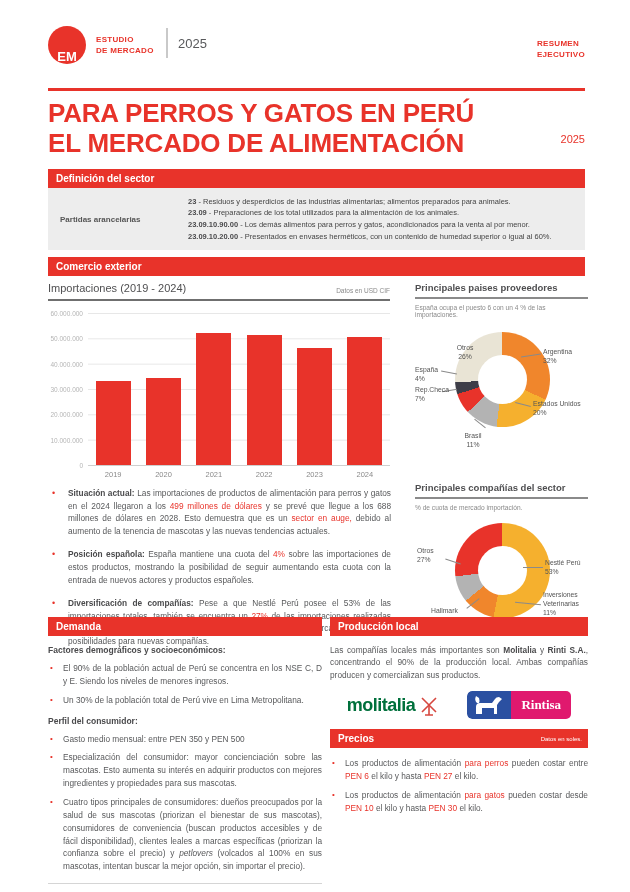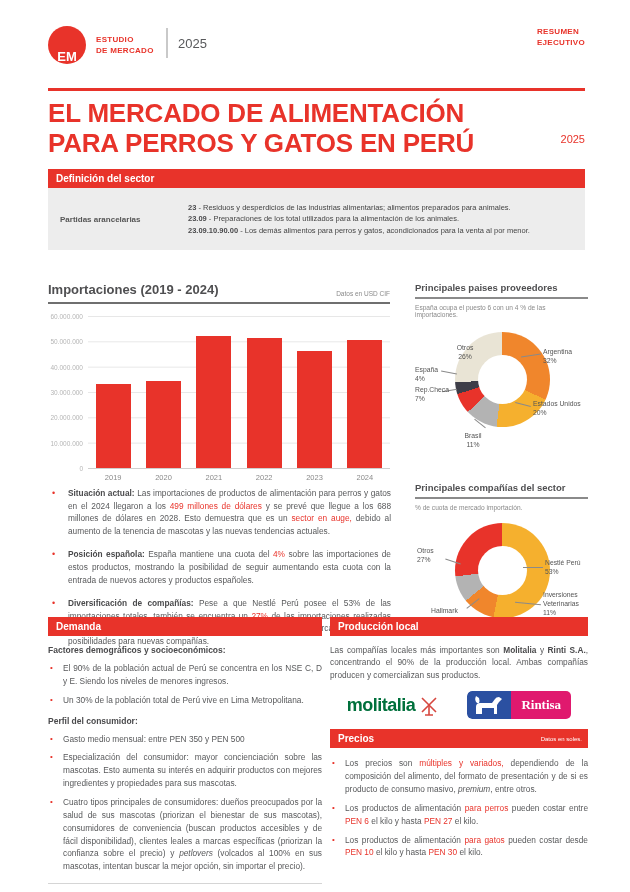--- a/index.html
+++ b/index.html
@@ -11,21 +11,21 @@
 
   
   .header{position:absolute;top:24px;left:48px;right:45px;height:58px;}
   .logo{position:absolute;left:0;top:2px;width:38px;height:38px;border-radius:50%;
         background:#e8332a;color:#fff;font-weight:bold;font-size:13px;
         display:flex;align-items:flex-end;justify-content:center;}
   .brand{position:absolute;left:48px;top:11px;color:#e8332a;font-size:8px;font-weight:bold;
          line-height:1.35;letter-spacing:.3px;}
   .hdr-divider{position:absolute;left:118px;top:4px;width:2px;height:30px;background:#c9c9c9;}
   .hdr-year{position:absolute;left:130px;top:12px;font-size:13px;color:#58595b;}
-  .hdr-right{position:absolute;right:0;top:2px;color:#e8332a;font-size:8px;font-weight:bold;
+  .hdr-right{position:absolute;right:0;top:14px;color:#e8332a;font-size:8px;font-weight:bold;
              line-height:1.4;letter-spacing:.3px;}
   .red-rule{position:absolute;top:88px;left:48px;right:45px;height:2.5px;background:#e8332a;}
 
   
   .title-block{position:absolute;top:98px;left:48px;width:480px;color:#e8332a;
                font-size:26px;font-weight:bold;line-height:1.16;letter-spacing:-.2px;}
   .title-year{position:absolute;right:45px;top:133px;color:#e8332a;font-size:11px;}
 
   
   .secbar{position:absolute;left:48px;right:45px;height:19px;background:#e8332a;color:#fff;
@@ -35,21 +35,21 @@
   
   .def-box{position:absolute;top:188px;left:48px;right:45px;height:62px;background:#ededed;
            display:flex;align-items:center;box-sizing:border-box;}
   .def-label{width:128px;padding-left:12px;font-size:8px;font-weight:bold;color:#555;flex:none;}
   .def-items{flex:1;font-size:7.5px;color:#454545;line-height:1.55;padding-right:10px;}
 
   
   .com-left{position:absolute;top:282px;left:48px;width:342px;}
   .chart-head{display:flex;justify-content:space-between;align-items:flex-end;
               border-bottom:2px solid #6f6f6f;padding-bottom:5px;}
-  .chart-title{font-size:13px;font-weight:bold;color:#4f4f51;}
+  .chart-title{font-size:11px;font-weight:normal;color:#4f4f51;}
   .chart-note{font-size:6.5px;color:#8a8a8a;}
   .chart-wrap{display:flex;margin-top:12px;}
   .yaxis{width:40px;position:relative;height:152px;flex:none;}
   .yaxis div{position:absolute;right:5px;font-size:6.5px;color:#b5b5b5;transform:translateY(-50%);}
   .plot{flex:1;height:152px;position:relative;border-bottom:1px solid #cfcfcf;
         background-image:linear-gradient(#e7e7e7 1px, transparent 1px);
         background-size:100% calc(100%/6);}
   .bars{position:absolute;inset:0;display:flex;align-items:flex-end;}
   .bar-cell{flex:1;display:flex;justify-content:center;align-items:flex-end;height:100%;}
   .bar{width:70%;}
@@ -113,37 +113,41 @@
     <div class="hdr-divider"></div>
     <div class="hdr-year">2025</div>
     <div class="hdr-right">
       <div>RESUMEN</div>
       <div>EJECUTIVO</div>
     </div>
   </div>
   <div class="red-rule"></div>
 
   <div class="title-block">
+    <div>PARA PERROS Y GATOS EN PERÚ</div>
     <div>EL MERCADO DE ALIMENTACIÓN</div>
-    <div>PARA PERROS Y GATOS EN PERÚ</div>
   </div>
   <div class="title-year">2025</div>
 
   <div class="secbar" style="top:169px;">
     <span>Definición del sector</span>
   </div>
   <div class="def-box">
     <div class="def-label">Partidas arancelarias</div>
     <div class="def-items">
       <div><span class="b">23</span><span> -  Residuos y desperdicios de las industrias alimentarias; alimentos preparados para animales.</span></div>
       <div><span class="b">23.09</span><span> -  Preparaciones de los total utilizados para la alimentación de los animales.</span></div>
       <div><span class="b">23.09.10.90.00</span><span> - Los demás alimentos para perros y gatos, acondicionados para la venta al por menor.</span></div>
-    </div>
-  </div>
-
+      <div><span class="b">23.09.10.20.00</span><span> - Presentados en envases herméticos, con un contenido de humedad superior o igual al 60%.</span></div>
+    </div>
+  </div>
+
+  <div class="secbar" style="top:257px;">
+    <span>Comercio exterior</span>
+  </div>
 
   <div class="com-left">
     <div class="chart-head">
       <div class="chart-title">Importaciones  (2019 - 2024)</div>
       <div class="chart-note">Datos en USD CIF</div>
     </div>
     <div class="chart-wrap">
       <div class="yaxis">
           <div style="top: 0%;">60.000.000</div>
           <div style="top: 16.6667%;">50.000.000</div>
@@ -298,20 +302,19 @@
             </svg>
           </div>
           <div class="wordbox">Rintisa</div>
         </div>
       </div>
       <div class="colbar">
         <span class="lbl">Precios</span>
         <span class="note">Datos en soles.</span>
       </div>
       <div style="margin-top:9px;">
-        <div class="sbullet"><span>Los precios son </span><span class="r">múltiples y variados,</span><span> dependiendo de la composición del alimento, del formato de presentación y de si es producto de consumo masivo, </span><span class="i">premium</span><span>, entre otros.</span></div>
         <div class="sbullet"><span>Los productos de alimentación </span><span class="r">para perros</span><span> pueden costar entre </span><span class="r">PEN 6</span><span> el kilo y hasta </span><span class="r">PEN 27</span><span> el kilo.</span></div>
         <div class="sbullet"><span>Los productos de alimentación </span><span class="r">para gatos</span><span> pueden costar desde </span><span class="r">PEN 10</span><span> el kilo y hasta </span><span class="r">PEN 30</span><span> el kilo.</span></div>
       </div>
     </div>
   </div>
 
 </div>
 
 </body></html>

